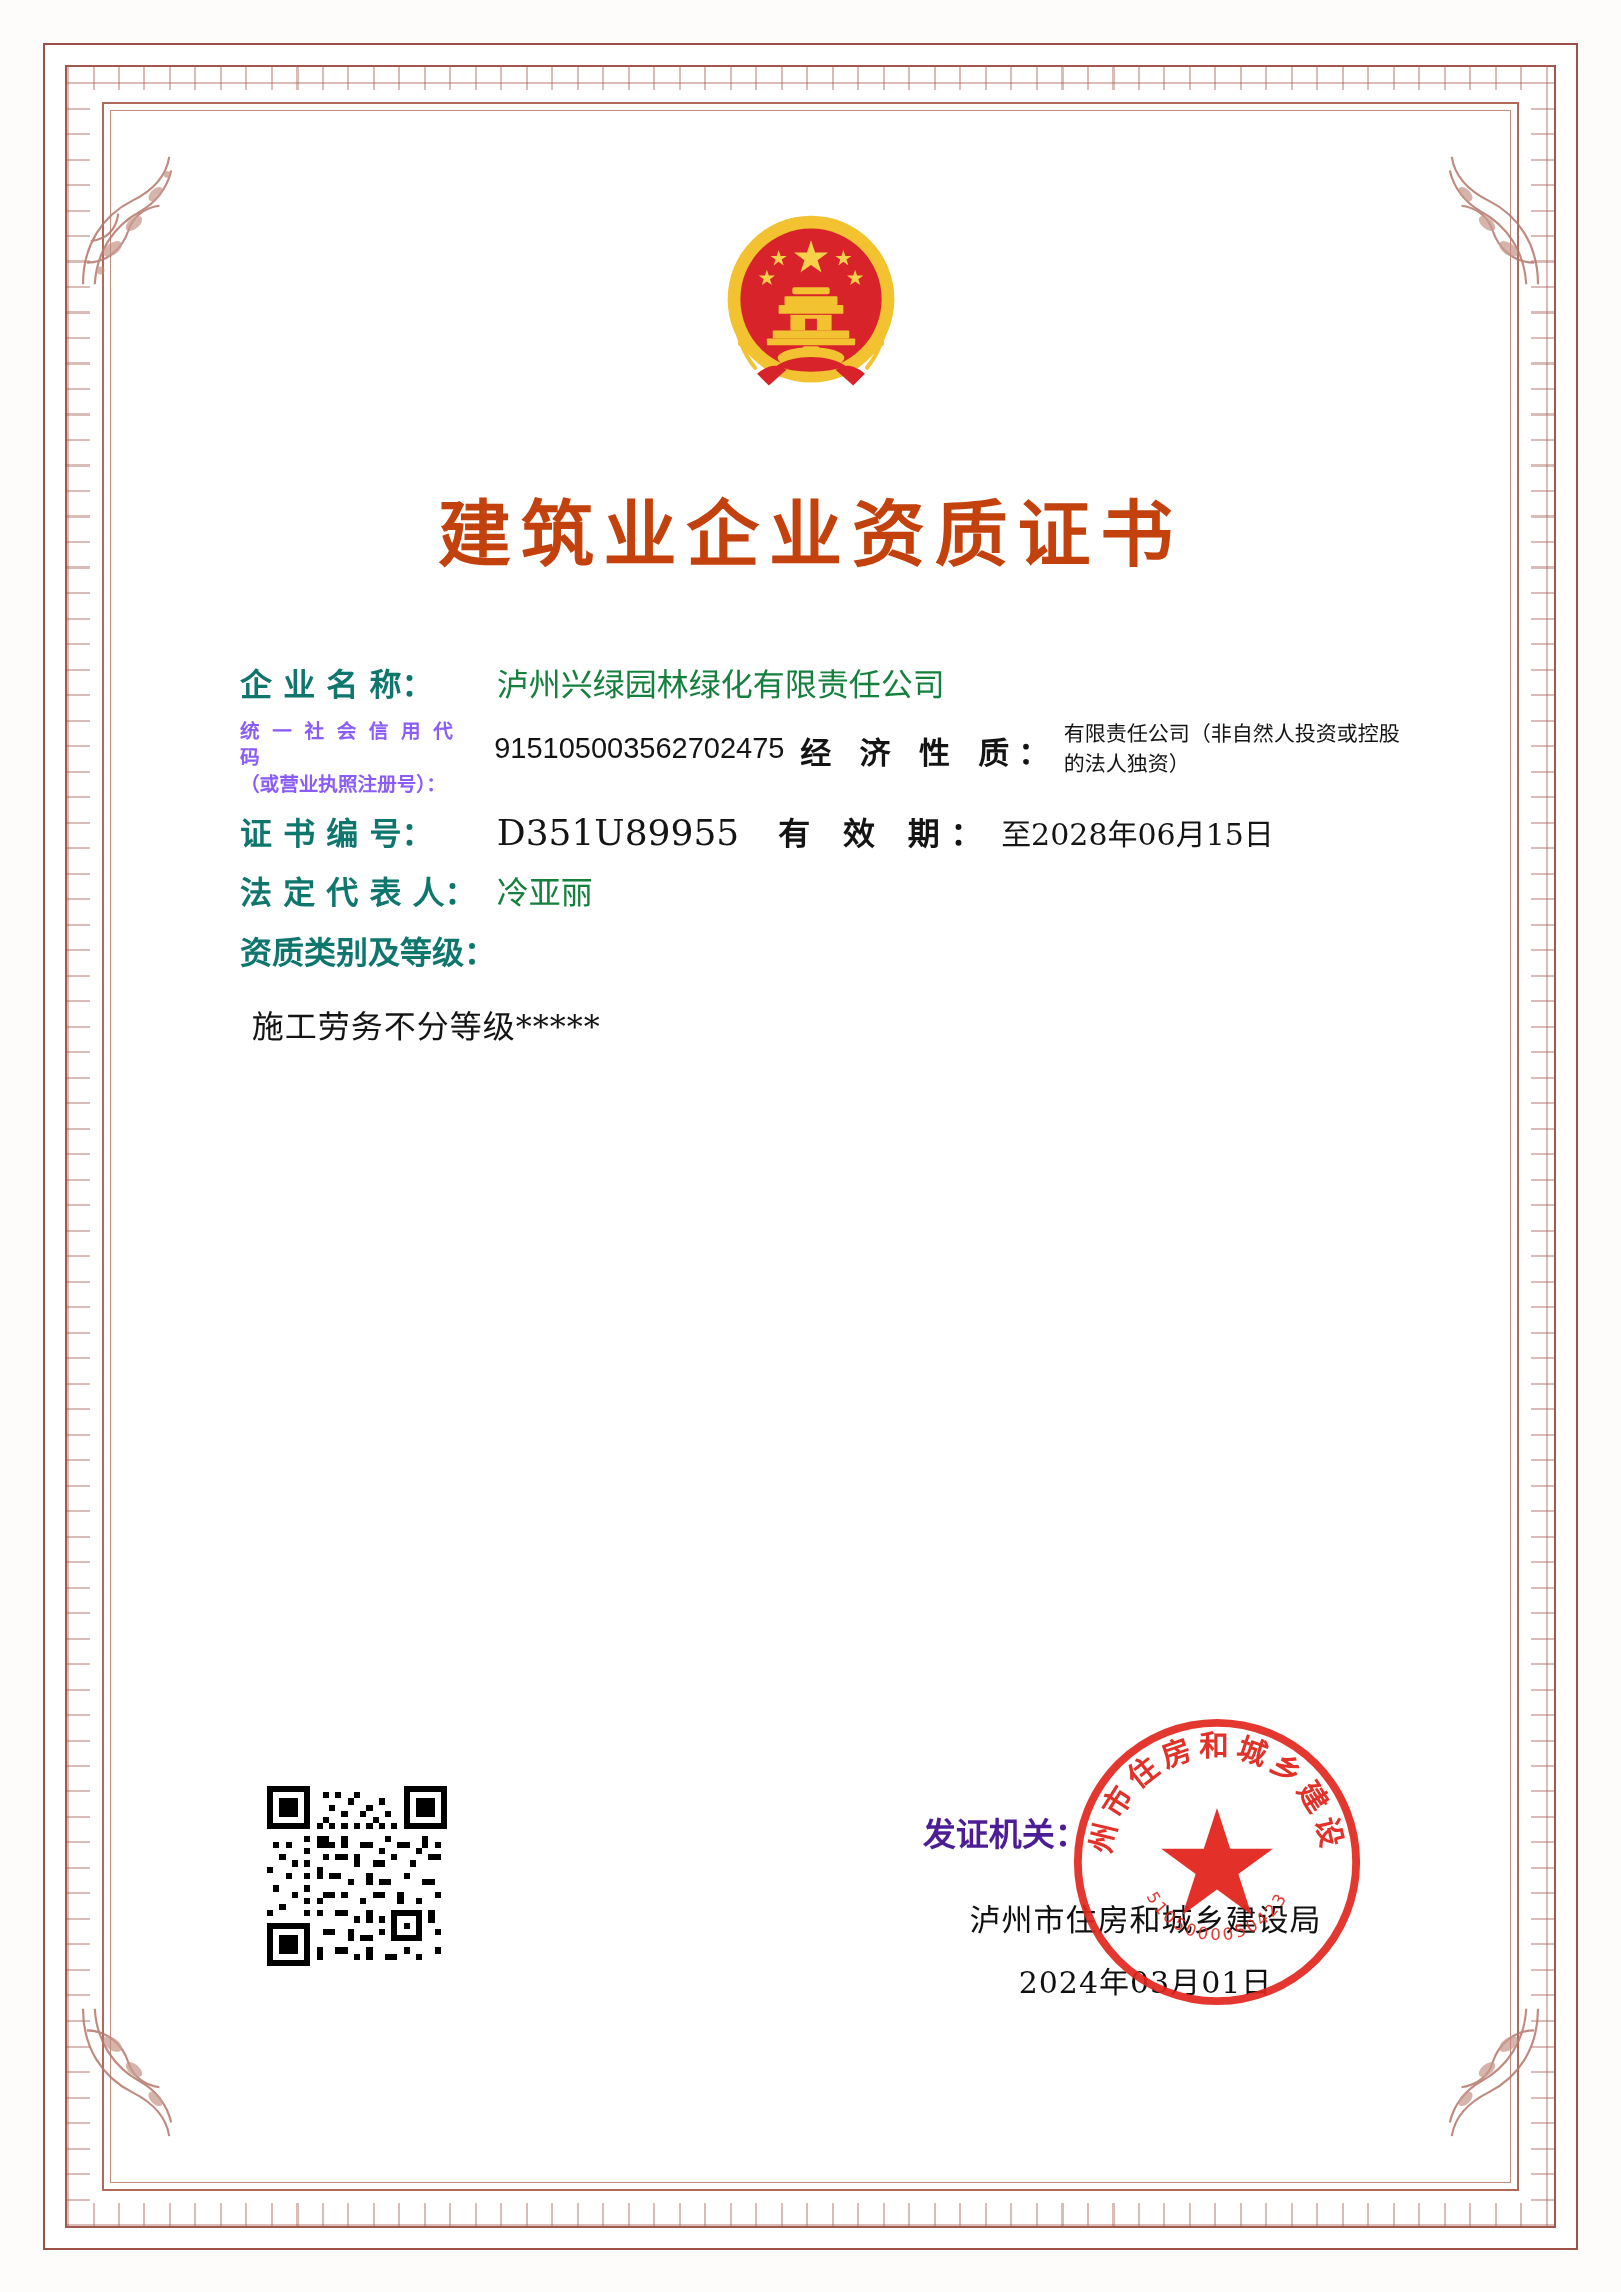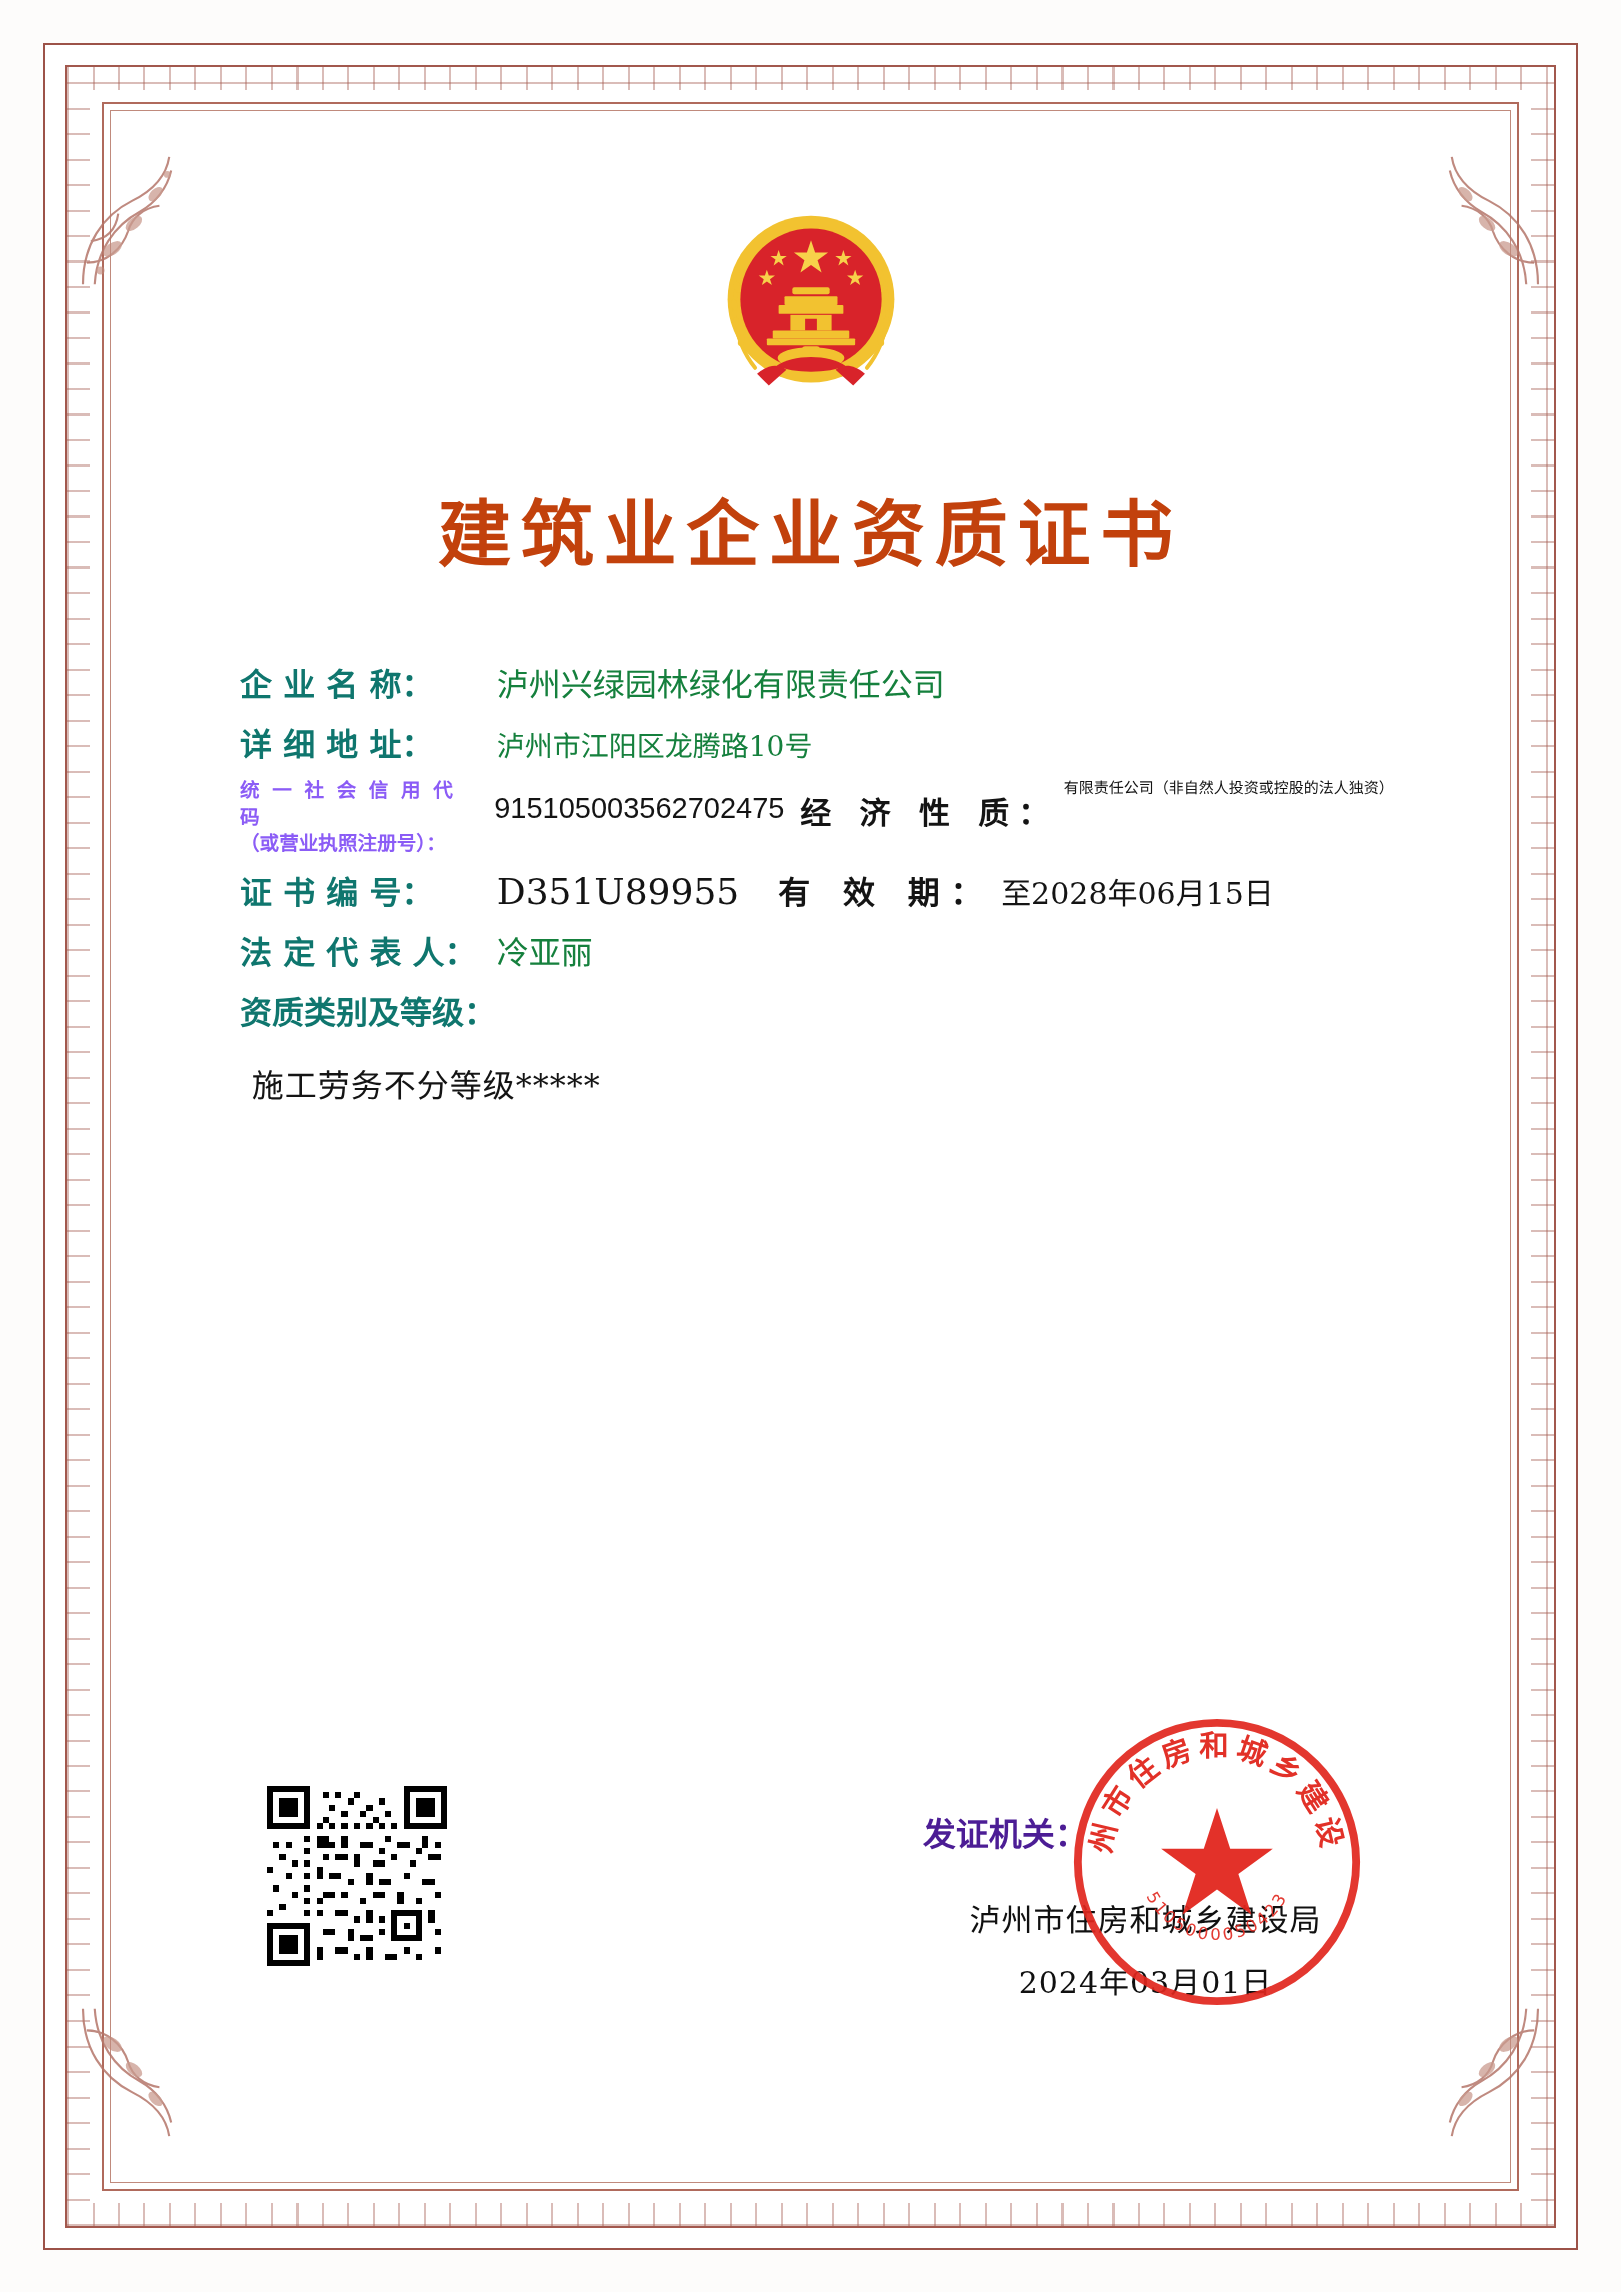--- a/index.html
+++ b/index.html
@@ -156,21 +156,21 @@
     font-family: "DejaVu Serif", "Liberation Serif", serif;
     font-weight: 700;
     font-size: 31px;
     letter-spacing: 8.8px;
     margin-left: 15.7px;
     margin-top: 9.8px;
     white-space: nowrap;
   }
   .econ-value {
     font-family: "DejaVu Serif", "Liberation Serif", serif;
-    font-size: 15px;
+    font-size: 21px;
     line-height: 1.45;
     margin-left: 5.9px;
     width: 343px;
   }
 
   
   .row-certno { margin-top: 5.9px; }
   .row-certno .label { width: 245px; }
   .certno-value {
     font-family: "DejaVu Serif", "Liberation Serif", serif;
@@ -382,24 +382,20 @@
 
   <div class="cert-title">建筑业企业资质证书</div>
 
   <div class="fields">
 
     <div class="row row-name">
       <span class="label">企 业 名 称：</span>
       <span class="value big">泸州兴绿园林绿化有限责任公司</span>
     </div>
 
-    <div class="row row-addr">
-      <span class="label">详 细 地 址：</span>
-      <span class="value">泸州市江阳区龙腾路10号</span>
-    </div>
 
     <div class="row row-code">
       <span class="code-label">
         <span class="l1">统 一 社 会 信 用 代 码</span>
         <span class="l2">（或营业执照注册号）：</span>
       </span>
       <span class="code-value">915105003562702475</span>
       <span class="econ-label">经 济 性 质：</span>
       <span class="econ-value">有限责任公司（非自然人投资或控股的法人独资）</span>
     </div>

